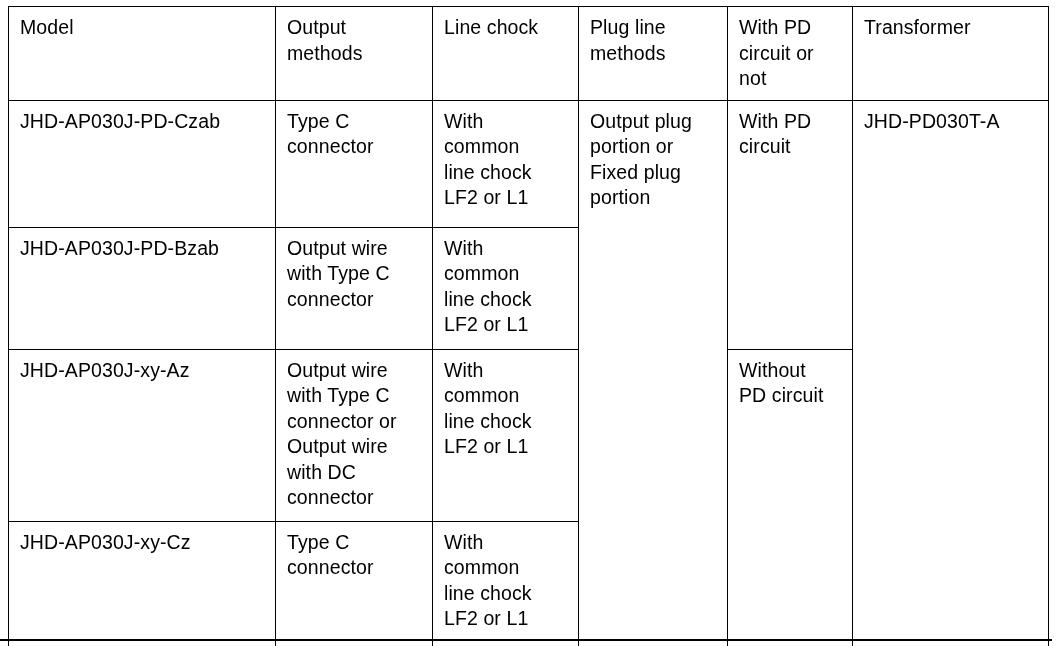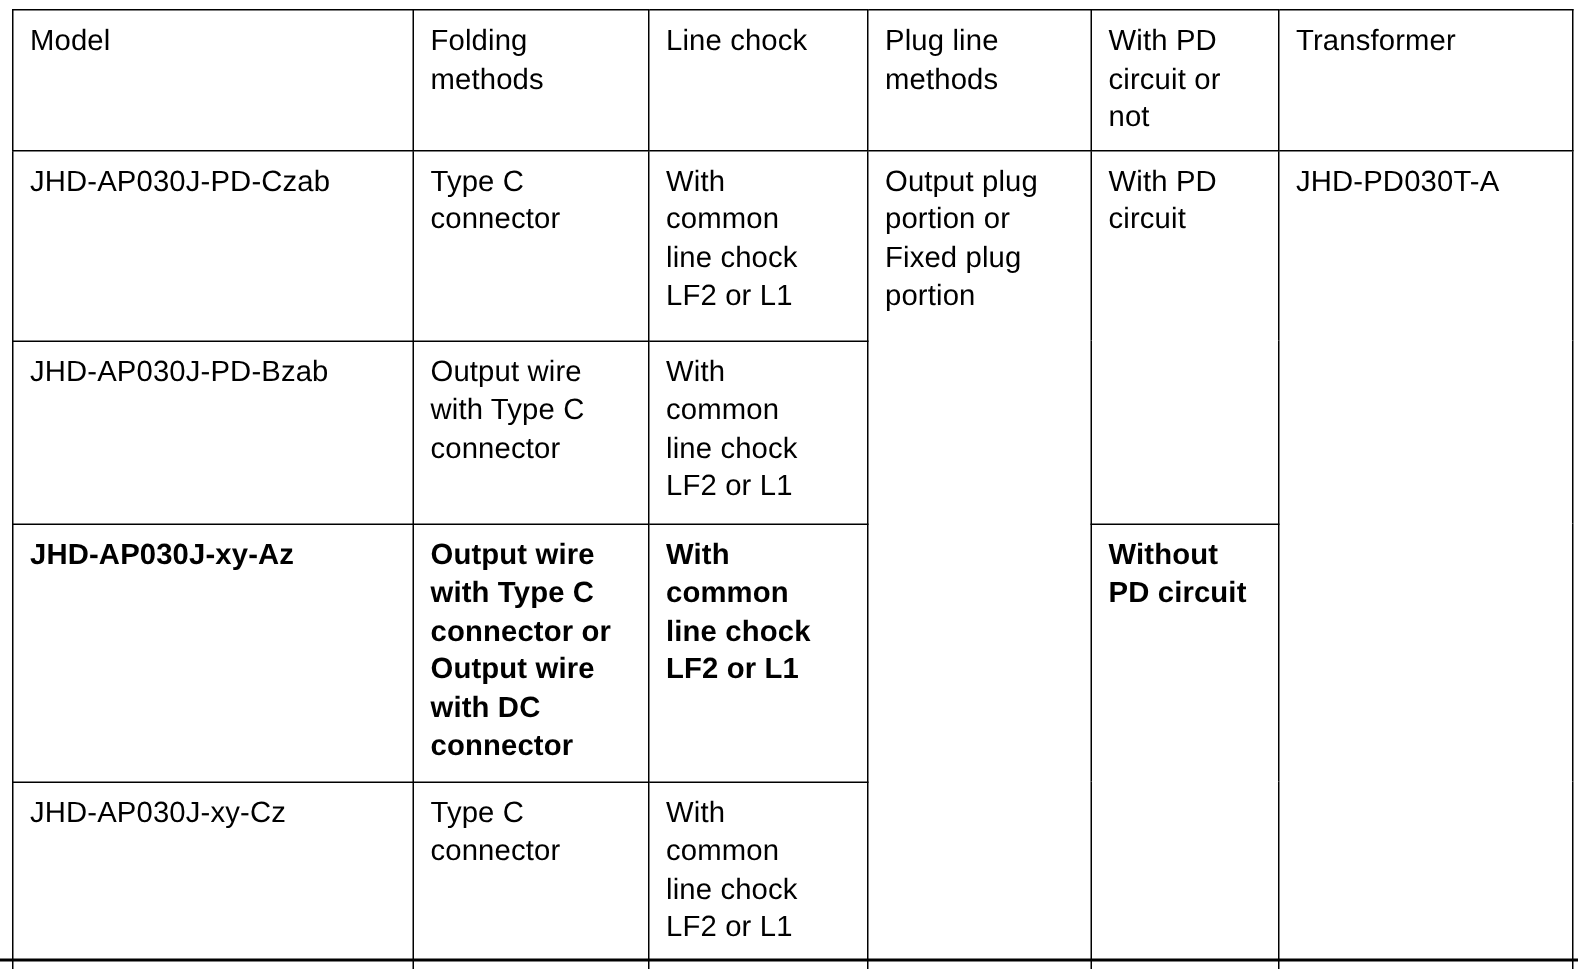--- a/index.html
+++ b/index.html
@@ -44,21 +44,21 @@
   col.c-output      { width: 157px; }
   col.c-chock       { width: 146px; }
   col.c-plug        { width: 149px; }
   col.c-pd          { width: 125px; }
   col.c-transformer { width: 196px; }
 
   
   tr.r-head td      { height: 74px; }
   tr.r-1 td         { height: 110px; margin-left: 23px; }
   tr.r-2 td         { height: 105px; margin-top: 16px; }
-  tr.r-3 td         { height: 155px; font-weight: bold; }
+  tr.r-3 td         { height: 155px; }
   tr.r-4 td         { height: 110px; }
 
   .cell-text {
     display: block;
     white-space: pre-line;
   }
   
   #bottom-rule {
     position: absolute;
     left: 0px;
@@ -82,21 +82,21 @@
       <col class="c-pd">
       <col class="c-transformer">
     </colgroup>
     <tbody>
 
       <tr class="r-head">
         <td>
             <span class="cell-text">Model</span>
           </td>
         <td>
-            <span class="cell-text">Folding
+            <span class="cell-text">Output
 methods</span>
           </td>
         <td>
             <span class="cell-text">Line chock</span>
           </td>
         <td>
             <span class="cell-text">Plug line
 methods</span>
           </td>
         <td>

